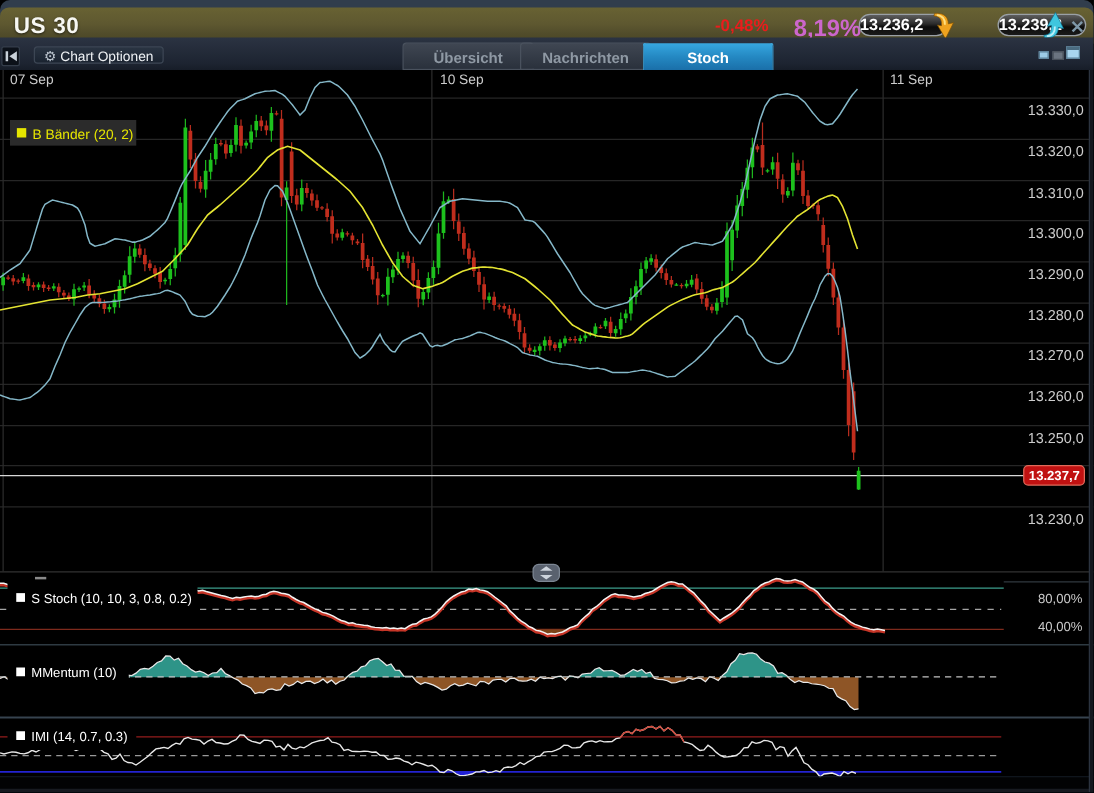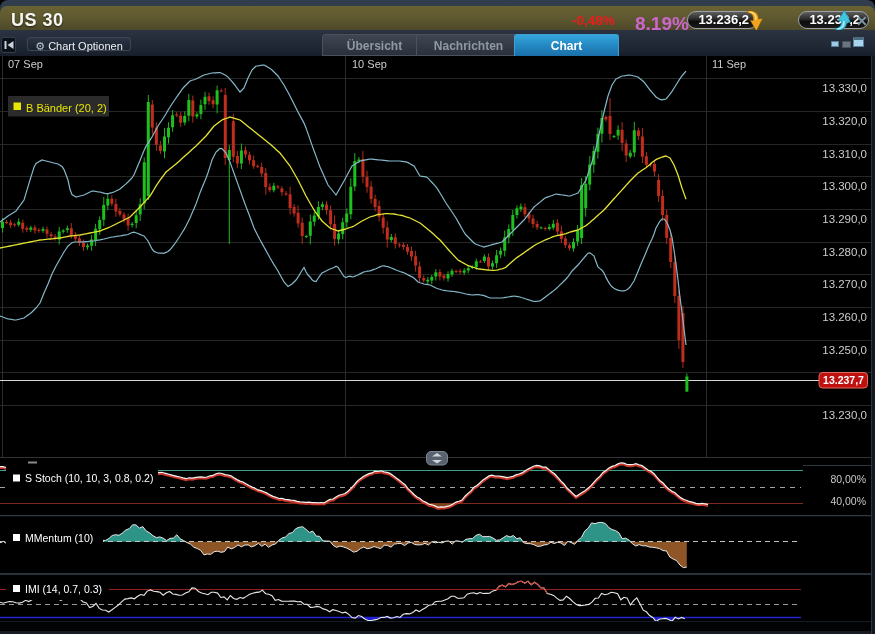--- a/index.html
+++ b/index.html
@@ -8,21 +8,21 @@
 #titlebar{position:absolute;left:0;top:0;width:875px;height:30px;
 background:linear-gradient(#686233,#5e5830 45%,#524d2b 70%,#484424);
 border-radius:7px 7px 0 0;margin-top:6px;height:29px}
 #title{position:absolute;left:11px;top:4px;font-size:18px;font-weight:bold;color:#f7f7f2;
 text-shadow:0 1px 2px rgba(0,0,0,.6);letter-spacing:.5px}
 #pct1{position:absolute;left:572px;top:7px;font-size:13.5px;font-weight:bold;color:#ea1c1c}
 #pct2{position:absolute;left:635px;top:7px;font-size:19px;font-weight:bold;color:#cc66cc}
 .pill{position:absolute;top:5px;width:71px;height:18px;border-radius:9px;
 background:linear-gradient(#5e5e5e,#2a2a2a 45%,#0c0c0c 60%,#1a1a1a);
 border:1.5px solid #9aa0a6;color:#fff;font-size:13px;font-weight:bold;
-text-align:right;line-height:15px;padding-right:8px}
+text-align:left;line-height:15px;padding-right:8px}
 #pill1{left:687px}#pill2{left:798px}
 #close{position:absolute;left:856px;top:7px;font-size:14px;font-weight:bold;color:#7f98a8}
 #toolbar{position:absolute;left:0;top:30px;width:875px;height:26px;
 background:linear-gradient(#2b3342,#1d2431 80%,#171d28)}
 #collapse{position:absolute;left:1px;top:7px;width:15px;height:16px;background:#0c1119;
 border:1px solid #343d4a;border-radius:2px;text-align:center;line-height:11px}
 #chartopt{position:absolute;left:27px;top:7px;width:104px;height:14px;
 background:linear-gradient(#2a3442,#1a2330);border:1px solid #3c4654;border-radius:3px;
 color:#eef1f4;font-size:11px;text-align:center;line-height:16px}
 .tab{position:absolute;top:4px;width:105px;height:22px;border-radius:3px 3px 0 0;
@@ -51,21 +51,21 @@
 <span id="close">✕</span>
 </div>
 <div id="toolbar">
 <div id="collapse"><svg width="12" height="14" viewBox="0 0 12 14">
           <rect x="1.5" y="3" width="2" height="8" fill="#c9d1d9"></rect>
           <path d="M10.5 3L4.5 7l6 4Z" fill="#c9d1d9"></path>
         </svg></div>
 <div id="chartopt"><span style="color:#b9c2cc">⚙</span> Chart Optionen</div>
 <div class="tab" id="tab1">Übersicht</div>
 <div class="tab" id="tab2">Nachrichten</div>
-<div class="tab" id="tab3">Chart</div>
+<div class="tab" id="tab3">Stoch</div>
 <div class="wicon" style="left:831px;width:8px;height:6px;background:#9dcbe6;border:1px solid #5a7f96"></div>
 <div class="wicon" style="left:842px;width:9px;height:7px;background:#6b7480;border:1px solid #49505a"></div>
 <div class="wicon" style="left:853px;top:7px;width:11px;height:10px;background:#a9d5ee;border:1px solid #5a7f96;border-top:3px solid #4a6b80"></div>
 </div>
 <svg width="875" height="578" viewBox="0 56 875 578" style="position:absolute;left:0;top:56px">
 <rect x="0" y="56" width="875" height="578" fill="#000"></rect>
 <path d="M0 78.5H875M0 111.5H875M0 144.5H875M0 176.5H875M0 209.5H875M0 242.5H875M0 274.5H875M0 307.5H875M0 340.5H875M0 372.5H875M0 405.5H875" stroke="#262626" stroke-width="1" fill="none"></path>
 <path d="M2.5 56V457 M345.5 56V457 M706.5 56V457" stroke="#2b2b2b" stroke-width="1" fill="none"></path>
 <text x="8" y="67.5" font-size="11" fill="#cccccc">07 Sep</text>
 <text x="352" y="67.5" font-size="11" fill="#cccccc">10 Sep</text>

